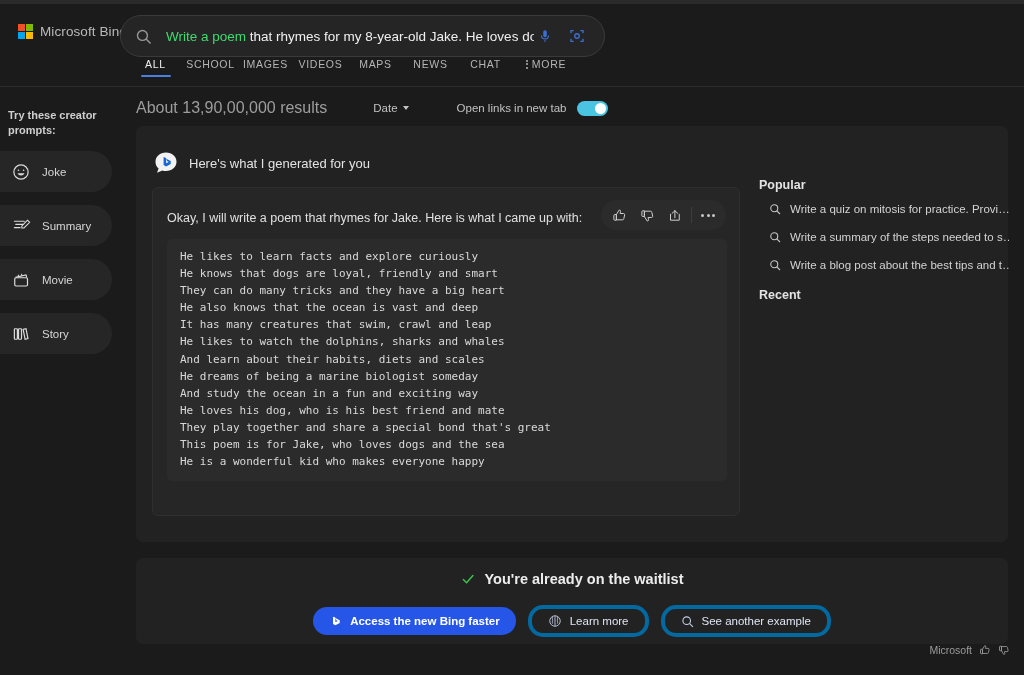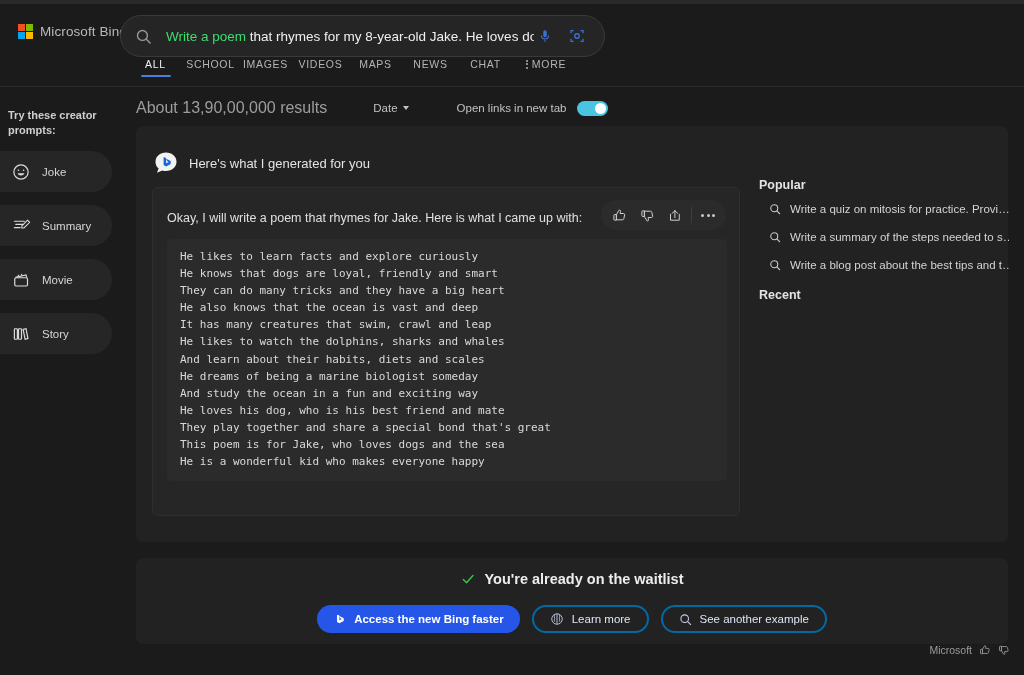--- a/index.html
+++ b/index.html
@@ -99,21 +99,21 @@
   .rr-title.recent { display:block; margin-top:12px; }
 
   
   .bottom-panel { position:absolute; left:136px; top:558px; width:872px; height:86px; background:#222222; border-radius:7px; }
   .waitlist { position:absolute; top:13px; left:0; width:872px; display:flex; align-items:center; justify-content:center; gap:10px; }
   .check { width:14px; height:14px; }
   .waitlist-text { font-size:14.5px; font-weight:bold; color:#ededed; }
   .btnrow { position:absolute; top:47px; left:0; width:872px; display:flex; align-items:center; justify-content:center; gap:12px; }
   .btn { height:28px; border-radius:15px; display:flex; align-items:center; gap:8px; padding:12px 16px; font-size:11.5px; cursor:pointer; }
   .btn-primary { background:#2556e8; color:#ffffff; font-weight:bold; }
-  .btn-outline { border:2px solid #0369a1; color:#dfe5f5; background:transparent; }
+  .btn-outline { border:4px solid #0369a1; color:#dfe5f5; background:transparent; }
 
   
   .feedback { position:absolute; right:14px; top:644px; display:flex; align-items:center; gap:7px; }
   .feedback-text { font-size:10.5px; color:#9b9b9b; }
   svg { display:block; }
 </style>
 </head>
 <body>
 
 <div id="app">

